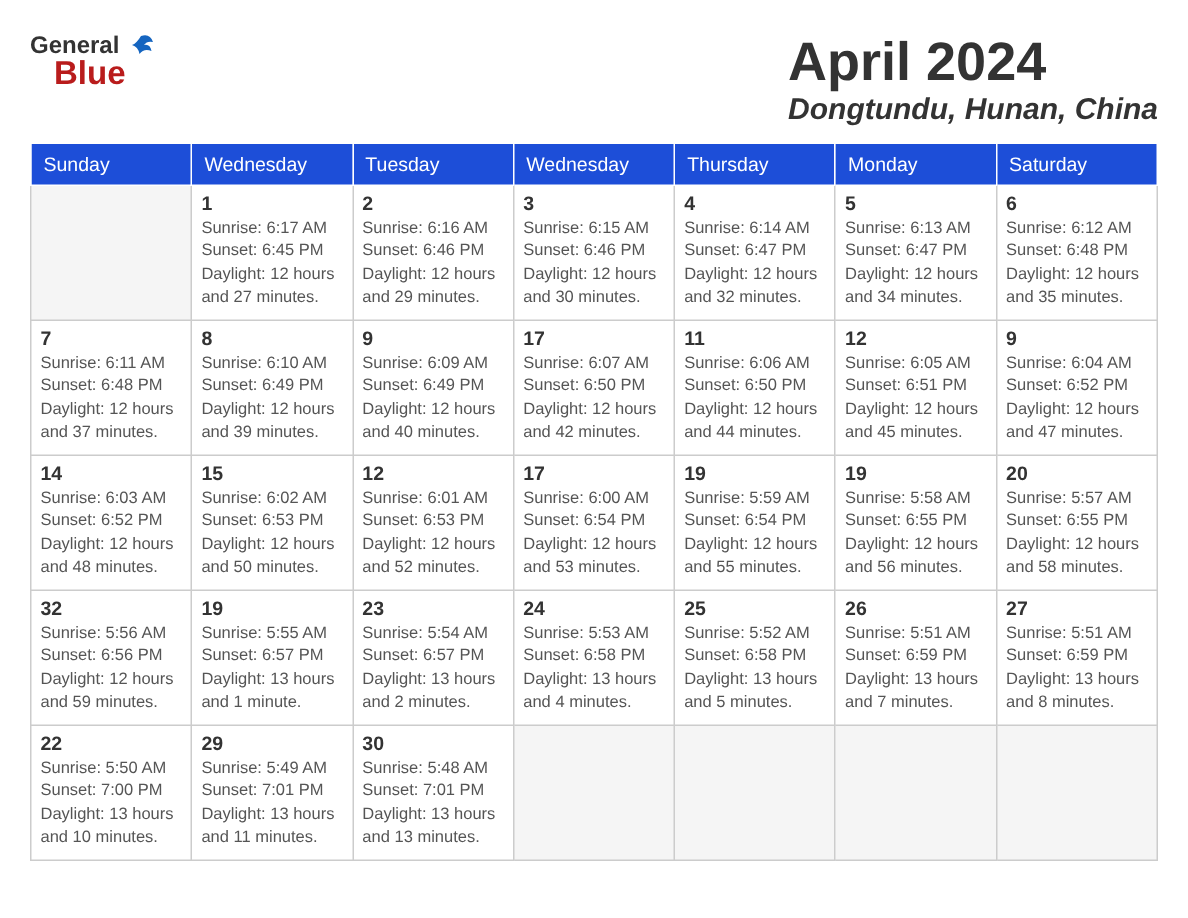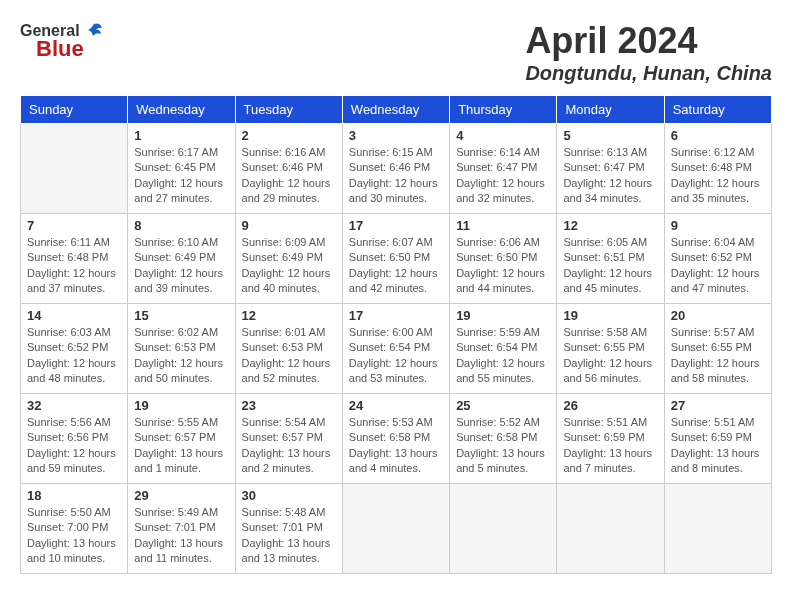--- a/index.html
+++ b/index.html
@@ -220,21 +220,21 @@
           <span class="day-number">26</span>
           <div class="day-info">Sunrise: 5:51 AM<br>Sunset: 6:59 PM<br>Daylight: 13 hours<br>and 7 minutes.</div>
         </td>
         <td>
           <span class="day-number">27</span>
           <div class="day-info">Sunrise: 5:51 AM<br>Sunset: 6:59 PM<br>Daylight: 13 hours<br>and 8 minutes.</div>
         </td>
       </tr>
       <tr class="week-row">
         <td>
-          <span class="day-number">18</span>
+          <span class="day-number">22</span>
           <div class="day-info">Sunrise: 5:50 AM<br>Sunset: 7:00 PM<br>Daylight: 13 hours<br>and 10 minutes.</div>
         </td>
         <td>
           <span class="day-number">29</span>
           <div class="day-info">Sunrise: 5:49 AM<br>Sunset: 7:01 PM<br>Daylight: 13 hours<br>and 11 minutes.</div>
         </td>
         <td>
           <span class="day-number">30</span>
           <div class="day-info">Sunrise: 5:48 AM<br>Sunset: 7:01 PM<br>Daylight: 13 hours<br>and 13 minutes.</div>
         </td>

